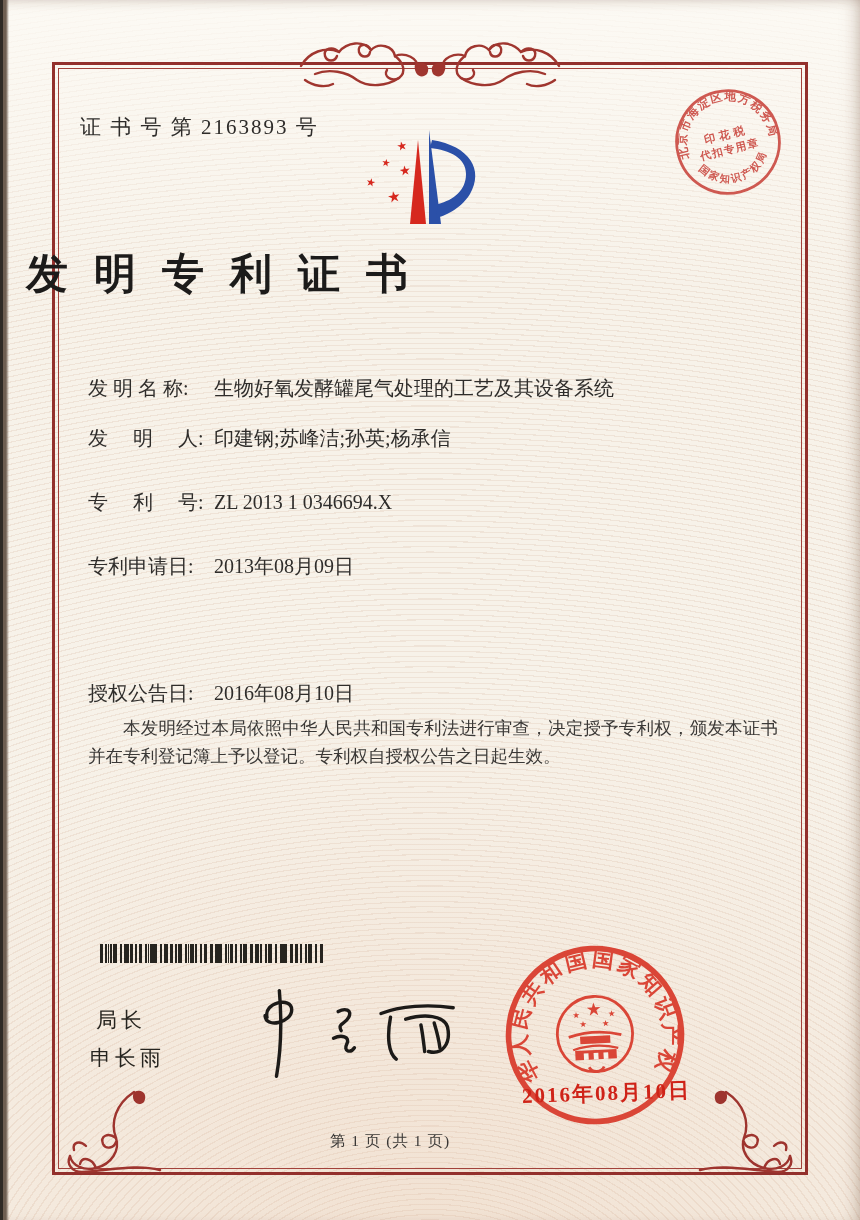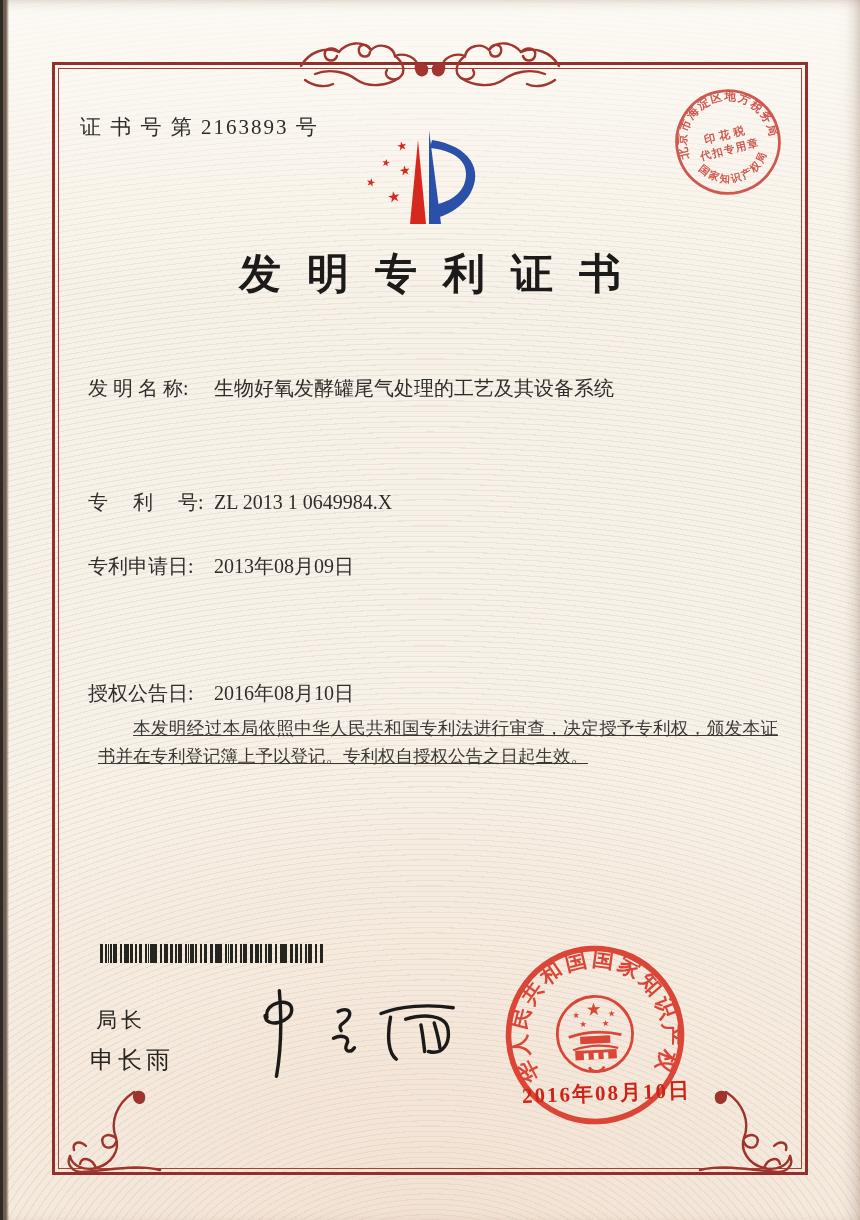--- a/index.html
+++ b/index.html
@@ -17,36 +17,36 @@
     content:"";position:absolute;left:0;top:0;bottom:0;width:9px;
     background:linear-gradient(90deg,#2f2a25 0 3px,#6e5e51 3px 6px,rgba(110,94,81,0));
     z-index:9;
   }
   .frame{position:absolute;left:52px;top:62px;width:756px;height:1113px;
     border:3px solid #93302c;box-sizing:border-box;}
   .frame::before{content:"";position:absolute;inset:3px;border:1px solid #a2423b;}
   .orn{position:absolute;z-index:2;}
   .cert-no{position:absolute;left:80px;top:113px;font-size:21px;letter-spacing:2px;color:#2e2c2a;}
   .logo{position:absolute;left:358px;top:128px;}
-  .title{position:absolute;left:0;top:246px;width:100%;text-align:center;
+  .title{position:absolute;left:0;top:246px;width:100%;
     font-size:42px;font-weight:bold;color:#1c1b1a;letter-spacing:26px;text-indent:26px;}
   .field{position:absolute;left:88px;font-size:20px;color:#2f2d2b;white-space:nowrap;}
   .field .lab{display:inline-block;min-width:122px;}
   .field .val{margin-left:4px;}
   .bodytext{position:absolute;left:88px;top:714px;width:690px;font-size:17.5px;
     line-height:1.62;color:#3a3836;text-align:justify;}
-  .bodytext p{margin:0 0 3px 10px;text-indent:2em;text-decoration:underline;}
+  .bodytext p{margin:0 0 3px 0;text-indent:2em;}
   .barcode{position:absolute;left:100px;top:944px;width:223px;height:19px;
     background:
       repeating-linear-gradient(90deg,#26241f 0 2px,rgba(0,0,0,0) 2px 5px),
       repeating-linear-gradient(90deg,#26241f 0 1px,rgba(0,0,0,0) 1px 8px),
       repeating-linear-gradient(90deg,#26241f 0 3px,rgba(0,0,0,0) 3px 13px);}
   .dir-title{position:absolute;left:96px;top:1006px;font-size:21px;letter-spacing:4px;
     font-family:"Liberation Sans","DejaVu Sans",sans-serif;color:#26241f;}
-  .dir-name{position:absolute;left:90px;top:1044px;font-size:24px;letter-spacing:4px;
+  .dir-name{position:absolute;left:90px;top:1044px;font-size:21px;letter-spacing:4px;
     font-family:Liberation Serif, serif;color:#26241f;}
   .signature{position:absolute;left:235px;top:985px;}
   .seal{position:absolute;left:501px;top:941px;opacity:.93;transform:rotate(-3deg);}
   .seal-date{position:absolute;left:522px;top:1079px;font-size:21px;font-weight:bold;
     color:#cf2318;letter-spacing:2px;transform:rotate(-2deg);white-space:nowrap;}
   .tax-stamp{position:absolute;left:672px;top:86px;opacity:.88;transform:rotate(-14deg);}
   .footer{position:absolute;left:0;top:1131px;width:780px;text-align:center;
     font-size:15.5px;color:#3a3836;letter-spacing:1px;}
   svg text{font-family:"Liberation Serif","DejaVu Serif",serif;}
 </style>
@@ -112,22 +112,25 @@
     <text x="47" y="47" font-size="13" fill="#d6281e" text-anchor="middle" transform="rotate(-8 47 43)">★</text>
     <text x="13" y="58" font-size="11" fill="#d6281e" text-anchor="middle" transform="rotate(12 13 54)">★</text>
     <text x="36" y="74" font-size="15" fill="#d6281e" text-anchor="middle" transform="rotate(-10 36 69)">★</text>
   </svg>
 
   <div class="title">发明专利证书</div>
 
   <div class="field" style="top:375px">
     <span class="lab">发 明 名 称:</span><span class="val">生物好氧发酵罐尾气处理的工艺及其设备系统</span>
   </div>
+  <div class="field" style="top:425px">
+    <span class="lab">发　 明　 人:</span><span class="val">印建钢;苏峰洁;孙英;杨承信</span>
+  </div>
   <div class="field" style="top:489px">
-    <span class="lab">专　 利　 号:</span><span class="val">ZL 2013 1 0649984.X</span>
+    <span class="lab">专　 利　 号:</span><span class="val">ZL 2013 1 0346694.X</span>
   </div>
   <div class="field" style="top:553px">
     <span class="lab">专利申请日:</span><span class="val">2013年08月09日</span>
   </div>
   <div class="field" style="top:680px">
     <span class="lab">授权公告日:</span><span class="val">2016年08月10日</span>
   </div>
 
   <div class="bodytext">
     <p>本发明经过本局依照中华人民共和国专利法进行审查，决定授予专利权，颁发本证书并在专利登记簿上予以登记。专利权自授权公告之日起生效。</p>
@@ -188,13 +191,14 @@
     <text font-size="12.5" fill="#c9443c" letter-spacing="1.5" font-weight="bold">
       <textPath href="#taxTop" startOffset="50%" text-anchor="middle">北京市海淀区地方税务局</textPath>
     </text>
     <text x="60" y="56" font-size="12" fill="#c9443c" text-anchor="middle" letter-spacing="4" font-weight="bold">印花税</text>
     <text x="60" y="72" font-size="11.5" fill="#c9443c" text-anchor="middle" letter-spacing="1.5" font-weight="bold">代扣专用章</text>
     <text font-size="11" fill="#c9443c" letter-spacing="2" font-weight="bold">
       <textPath href="#taxBottom" startOffset="50%" text-anchor="middle">国家知识产权局</textPath>
     </text>
   </svg>
 
+  <div class="footer">第 1 页 (共 1 页)</div>
 </div>
 
 </body></html>

